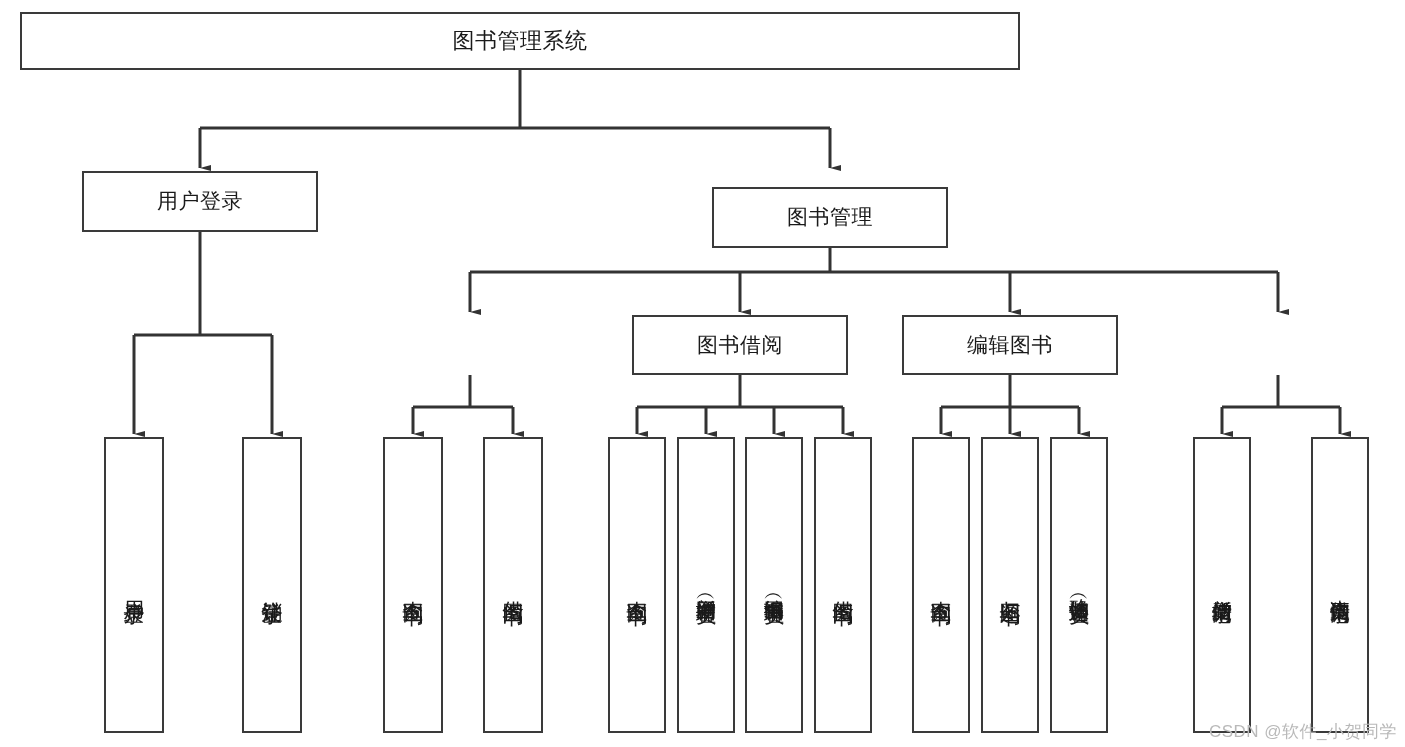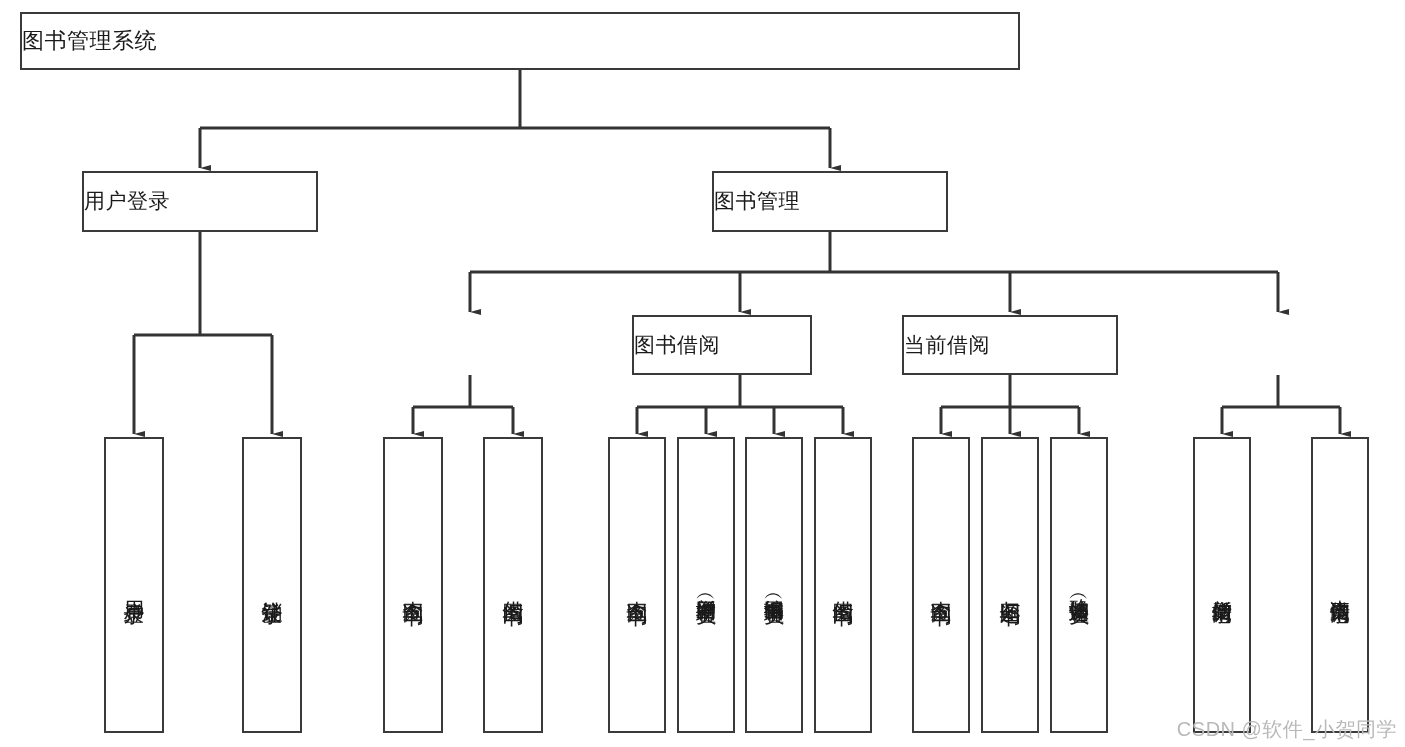--- a/index.html
+++ b/index.html
@@ -25,21 +25,21 @@
     width: 1405px;
     height: 747px;
   }
   .node-box {
     position: absolute;
     box-sizing: border-box;
     background: #ffffff;
     border: 2px solid #3a3a3a;
     display: flex;
     align-items: center;
-    justify-content: flex-start;
+    justify-content: center;
     color: #1a1a1a;
   }
   .node-label {
     display: block;
     text-align: center;
     line-height: 1.18;
     color: #1a1a1a;
     white-space: nowrap;
   }
   
@@ -66,21 +66,21 @@
   }
   .node-box.vert.narrow .node-label {
     font-size: 20px;
     letter-spacing: 1px;
     max-height: 282px;
   }
   #watermark {
     position: absolute;
     right: 8px;
     bottom: 4px;
-    font-size: 20px;
+    font-size: 17px;
     color: #b9b9b9;
     letter-spacing: 0.5px;
     user-select: none;
     pointer-events: none;
   }
 </style>
 </head>
 <body>
 
 <div id="diagram-root">
@@ -136,31 +136,31 @@
   </svg>
 
   <div class="node-box horiz root" style="left:20px; top:12px; width:1000px; height:58px;">
     <span class="node-label">图书管理系统</span>
   </div>
 
   <div class="node-box horiz" style="left:82px; top:171px; width:236px; height:61px;">
     <span class="node-label">用户登录</span>
   </div>
 
-  <div class="node-box horiz" style="left:712px; top:171px; width:236px; height:61px;">
+  <div class="node-box horiz" style="left:712px; top:187px; width:236px; height:61px;">
     <span class="node-label">图书管理</span>
   </div>
 
 
-  <div class="node-box horiz" style="left:632px; top:315px; width:180px; height:60px;">
+  <div class="node-box horiz" style="left:632px; top:315px; width:216px; height:60px;">
     <span class="node-label">图书借阅</span>
   </div>
 
   <div class="node-box horiz" style="left:902px; top:315px; width:216px; height:60px;">
-    <span class="node-label">当前借阅</span>
+    <span class="node-label">编辑图书</span>
   </div>
 
 
   <div class="node-box vert" style="left:104px; top:437px; width:60px; height:296px;">
     <span class="node-label">用户登录</span>
   </div>
 
   <div class="node-box vert" style="left:242px; top:437px; width:60px; height:296px;">
     <span class="node-label">注销登录</span>
   </div>

